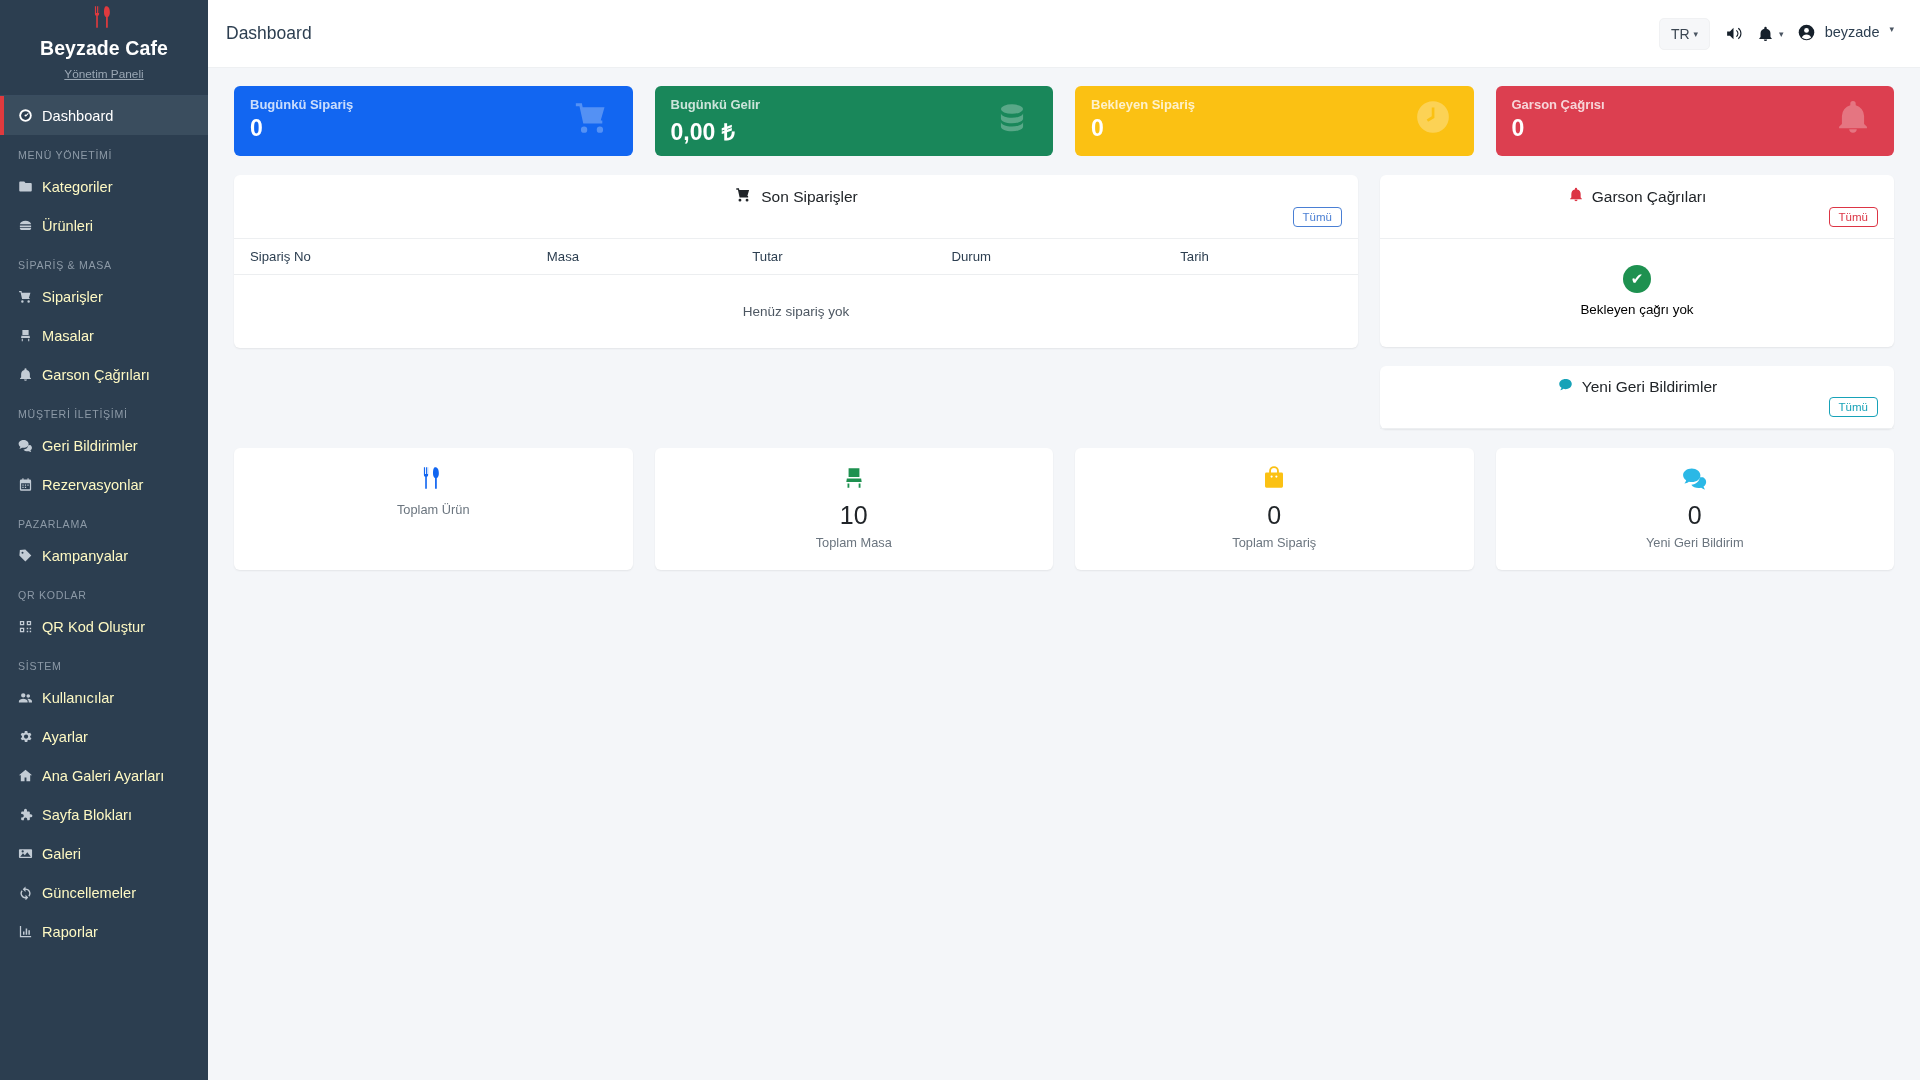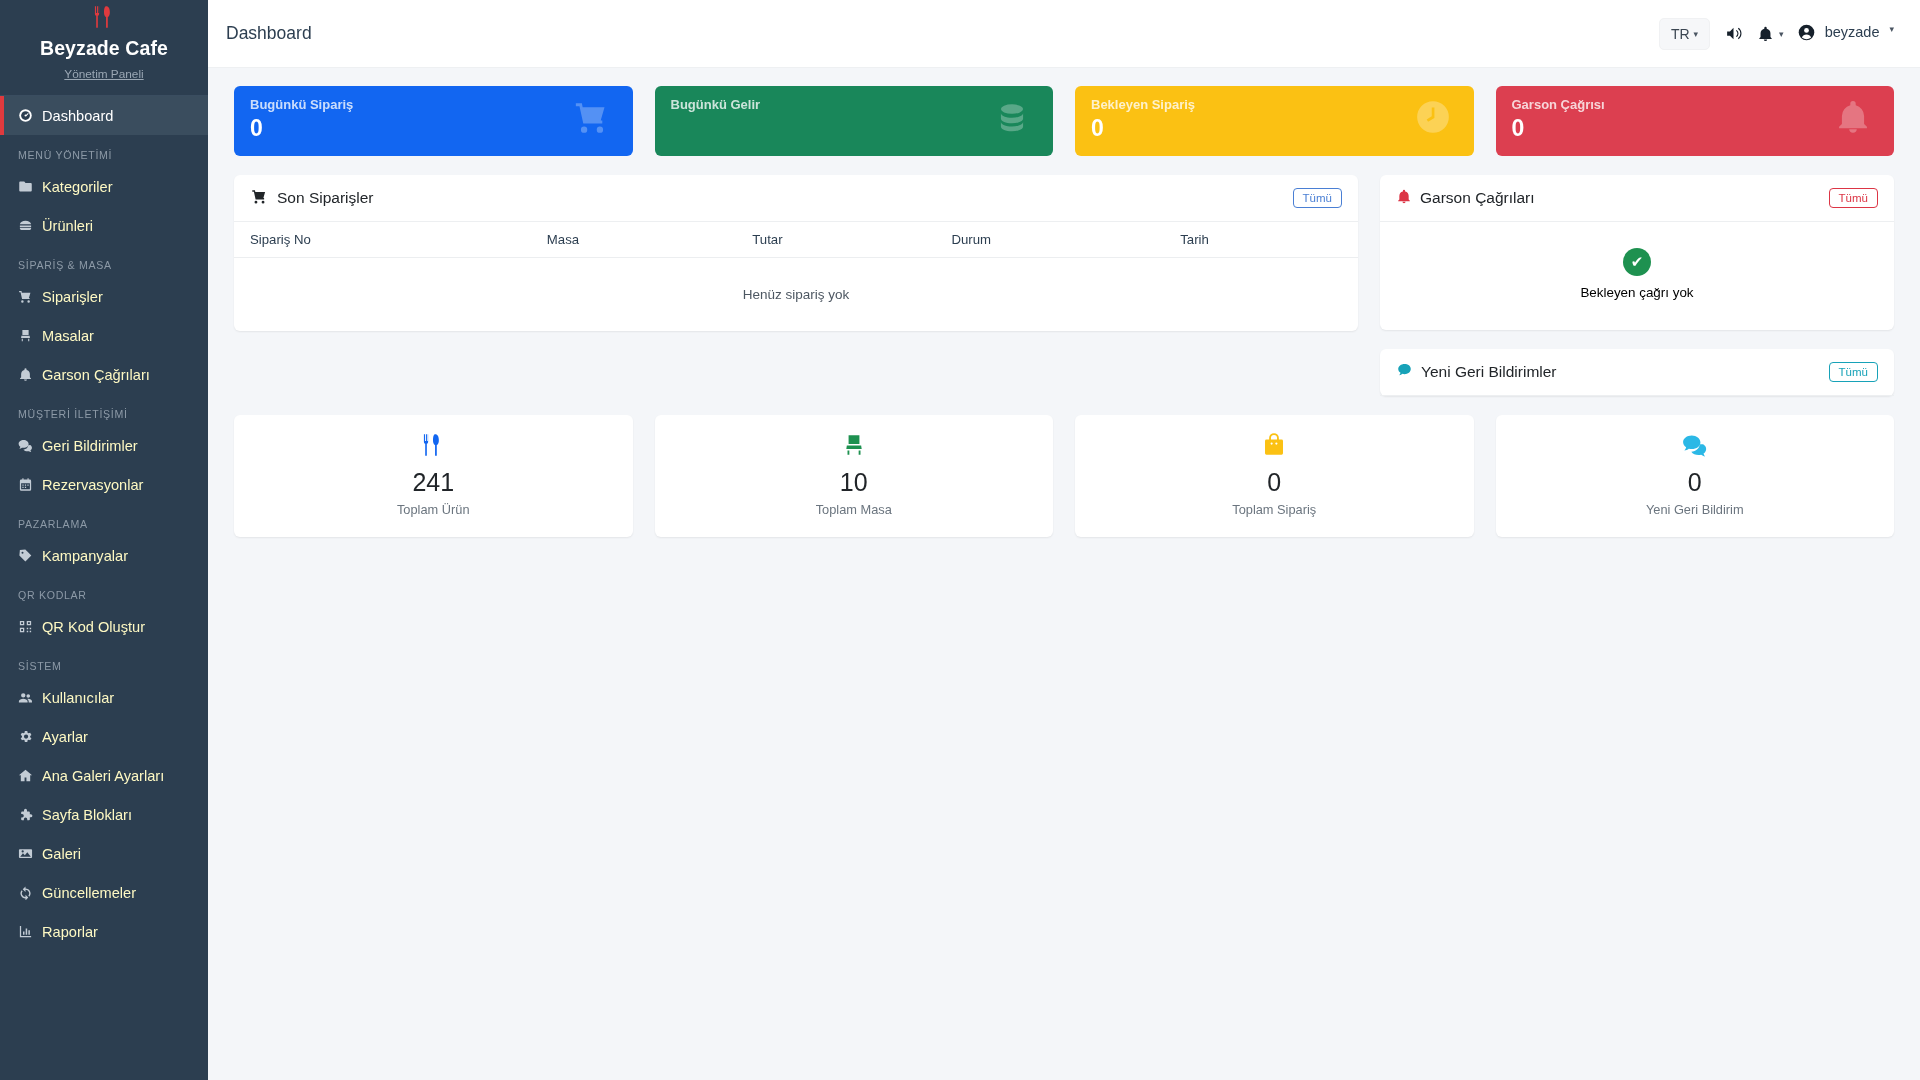--- a/index.html
+++ b/index.html
@@ -97,20 +97,21 @@
 
   .panel-row { display: flex; gap: 22px; margin-top: 19px; align-items: flex-start; }
   .panel {
     background: #ffffff; border-radius: 6px;
     box-shadow: 0 1px 2px rgba(0,0,0,.07);
   }
   .panel-head {
     display: flex; align-items: center;
     padding: 11px 16px; border-bottom: 1px solid #edeff1;
     min-height: 47px;
+    flex-direction: column;
   }
   .panel-title { font-size: 15.5px; color: #212529; display: flex; align-items: center; gap: 8px; }
   .btn-outline {
     margin-left: auto; font-size: 11.5px; padding: 3px 9px;
     border-radius: 4px; background: #fff; cursor: pointer;
   }
   .b-blue { border: 1px solid #4a7fd4; color: #4a7fd4; }
   .b-red  { border: 1px solid #dc3545; color: #dc3545; }
   .b-cyan { border: 1px solid #17a2b8; color: #17a2b8; }
 
@@ -348,20 +349,21 @@
   <section class="stat-row" id="stat-row">
       <div class="stat-card" style="background: rgb(18, 102, 241);">
         <div class="stat-label">Bugünkü Sipariş</div>
         <div class="stat-value">0</div>
         <div class="stat-bgicon"><svg width="38" height="38" viewBox="0 0 24 24" fill="#ffffff">
             <path d="M7 18a2 2 0 1 0 0 4 2 2 0 0 0 0-4zm10 0a2 2 0 1 0 0 4 2 2 0 0 0 0-4zM7.2 14.8h10.1l2.6-9H6.1L5.6 3.3H1.8v1.9h2.3l2.4 10.9h12v-1.9H7.6l-.4-1.4z"></path>
           </svg></div>
       </div>
       <div class="stat-card" style="background: rgb(25, 135, 90);">
         <div class="stat-label">Bugünkü Gelir</div>
+        <div class="stat-value">0,00 ₺</div>
         <div class="stat-bgicon"><svg width="38" height="38" viewBox="0 0 24 24" fill="#ffffff">
             <ellipse cx="12" cy="7" rx="7" ry="3"></ellipse>
             <path d="M5 9.5c0 1.7 3.1 3 7 3s7-1.3 7-3V13c0 1.7-3.1 3-7 3s-7-1.3-7-3V9.5z"></path>
             <path d="M5 15c0 1.7 3.1 3 7 3s7-1.3 7-3v3c0 1.7-3.1 3-7 3s-7-1.3-7-3v-3z"></path>
           </svg></div>
       </div>
       <div class="stat-card" style="background: rgb(251, 193, 19);">
         <div class="stat-label">Bekleyen Sipariş</div>
         <div class="stat-value">0</div>
         <div class="stat-bgicon"><svg width="38" height="38" viewBox="0 0 24 24" fill="#ffffff">
@@ -445,21 +447,20 @@
 
     </div>
   </section>
 
   <section class="mini-row" id="mini-row">
       <div class="mini-card">
         <div class="mini-ico"><svg width="26" height="26" viewBox="0 0 24 24" fill="#1266f1">
             <path d="M7.5 2v7.2a1.8 1.8 0 0 1-1.2 1.7V22H4.8V10.9A1.8 1.8 0 0 1 3.6 9.2V2h1.1v6.2h.9V2h1.1v6.2h.9V2h.9z"></path>
             <path d="M14 2c2.4 0 3.4 2.4 3.4 5.6 0 2.3-.6 3.9-1.9 4.4V22h-1.6V12c-1.3-.5-1.9-2.1-1.9-4.4C12 4.4 12.6 2 14 2z"></path>
           </svg></div>
-        <div class="mini-val">241</div>
         <div class="mini-lbl">Toplam Ürün</div>
       </div>
       <div class="mini-card">
         <div class="mini-ico"><svg width="26" height="26" viewBox="0 0 24 24" fill="#1e9150">
             <path d="M7 3h10v8H7V3zm-1.6 9.5h13.2l.5 3.3H4.9l.5-3.3zM6 17h1.7v4H6v-4zm10.3 0H18v4h-1.7v-4z"></path>
           </svg></div>
         <div class="mini-val">10</div>
         <div class="mini-lbl">Toplam Masa</div>
       </div>
       <div class="mini-card">

